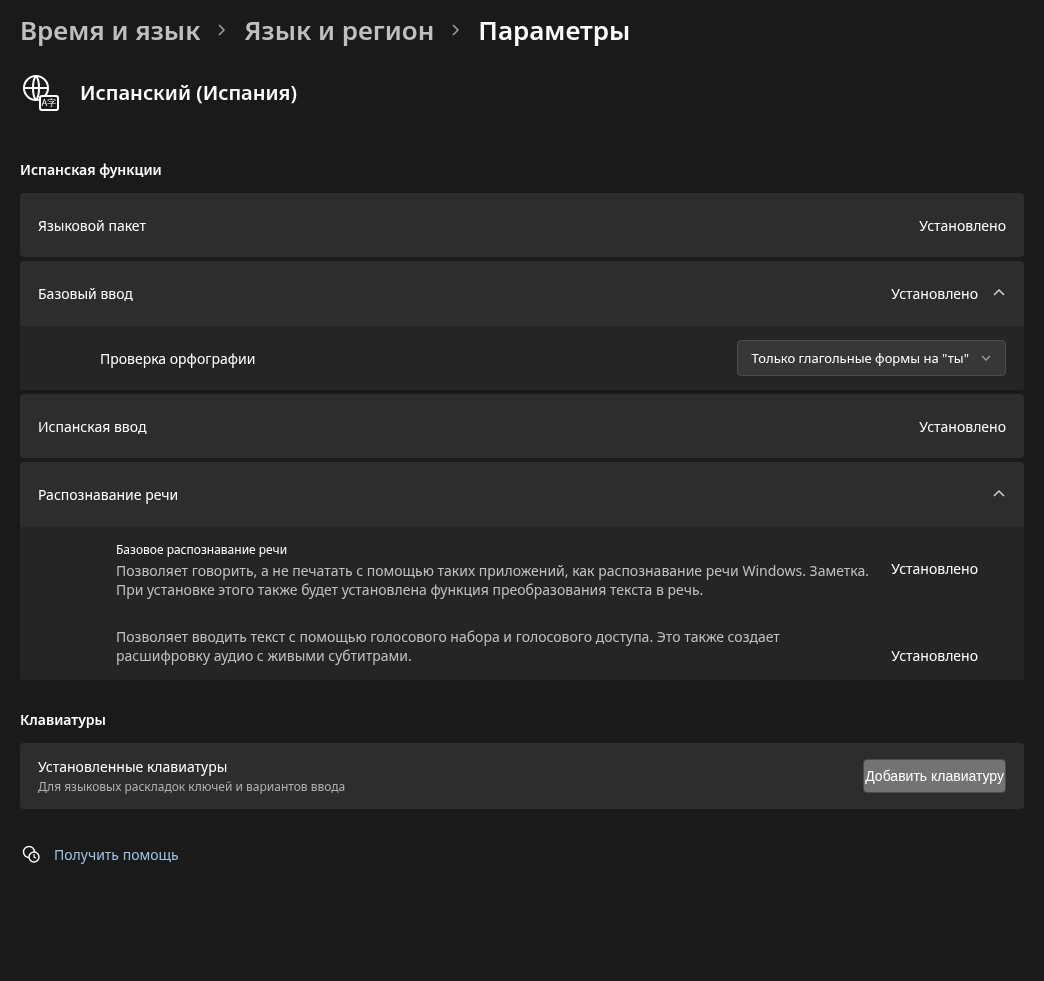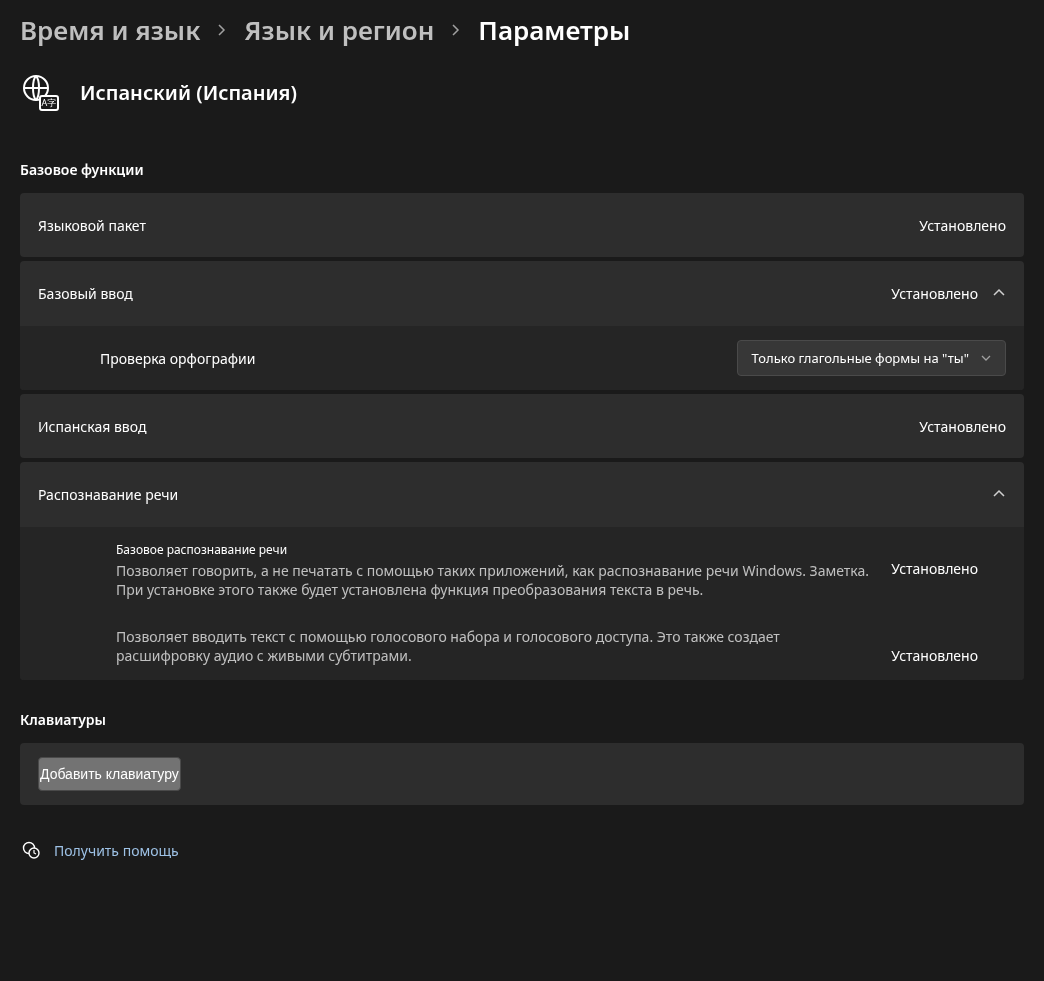--- a/index.html
+++ b/index.html
@@ -152,21 +152,21 @@
       <circle cx="16" cy="16" r="12" stroke="currentColor" stroke-width="2" fill="none"></circle>
       <path d="M4 16h24M16 4c4 4 4 20 0 24M16 4c-4 4-4 20 0 24" stroke="currentColor" stroke-width="2" fill="none"></path>
       <rect x="20" y="24" width="18" height="14" rx="2" fill="#1a1a1a" stroke="currentColor" stroke-width="2"></rect>
       <text x="29" y="34" font-size="9" text-anchor="middle" fill="currentColor">A字</text>
     </svg>
   </span>
   <div class="lang-title">Испанский (Испания)</div>
 </div>
 
 <div class="section">
-  <div class="section-title">Базовое функции</div>
+  <div class="section-title">Испанская функции</div>
 
   <div class="card">
     <div class="card-row split">
       <div class="card-label">Языковой пакет</div>
       <div class="card-status">Установлено</div>
     </div>
   </div>
 
   <div class="card">
     <div class="card-row split">
@@ -229,20 +229,24 @@
       </div>
     </div>
   </div>
 </div>
 
 <div class="section">
   <div class="section-title">Клавиатуры</div>
 
   <div class="card">
     <div class="kb-card-row">
+      <div class="kb-text">
+        <div class="kb-title">Установленные клавиатуры</div>
+        <div class="kb-sub">Для языковых раскладок ключей и вариантов ввода</div>
+      </div>
       <button class="btn-add">Добавить клавиатуру</button>
     </div>
   </div>
 
 </div>
 
 <div class="help-link">
   <span class="help-icon">
     <svg viewBox="0 0 18 18" width="18" height="18">
       <circle cx="7" cy="7" r="5.5" stroke="currentColor" stroke-width="1.4" fill="none"></circle>

